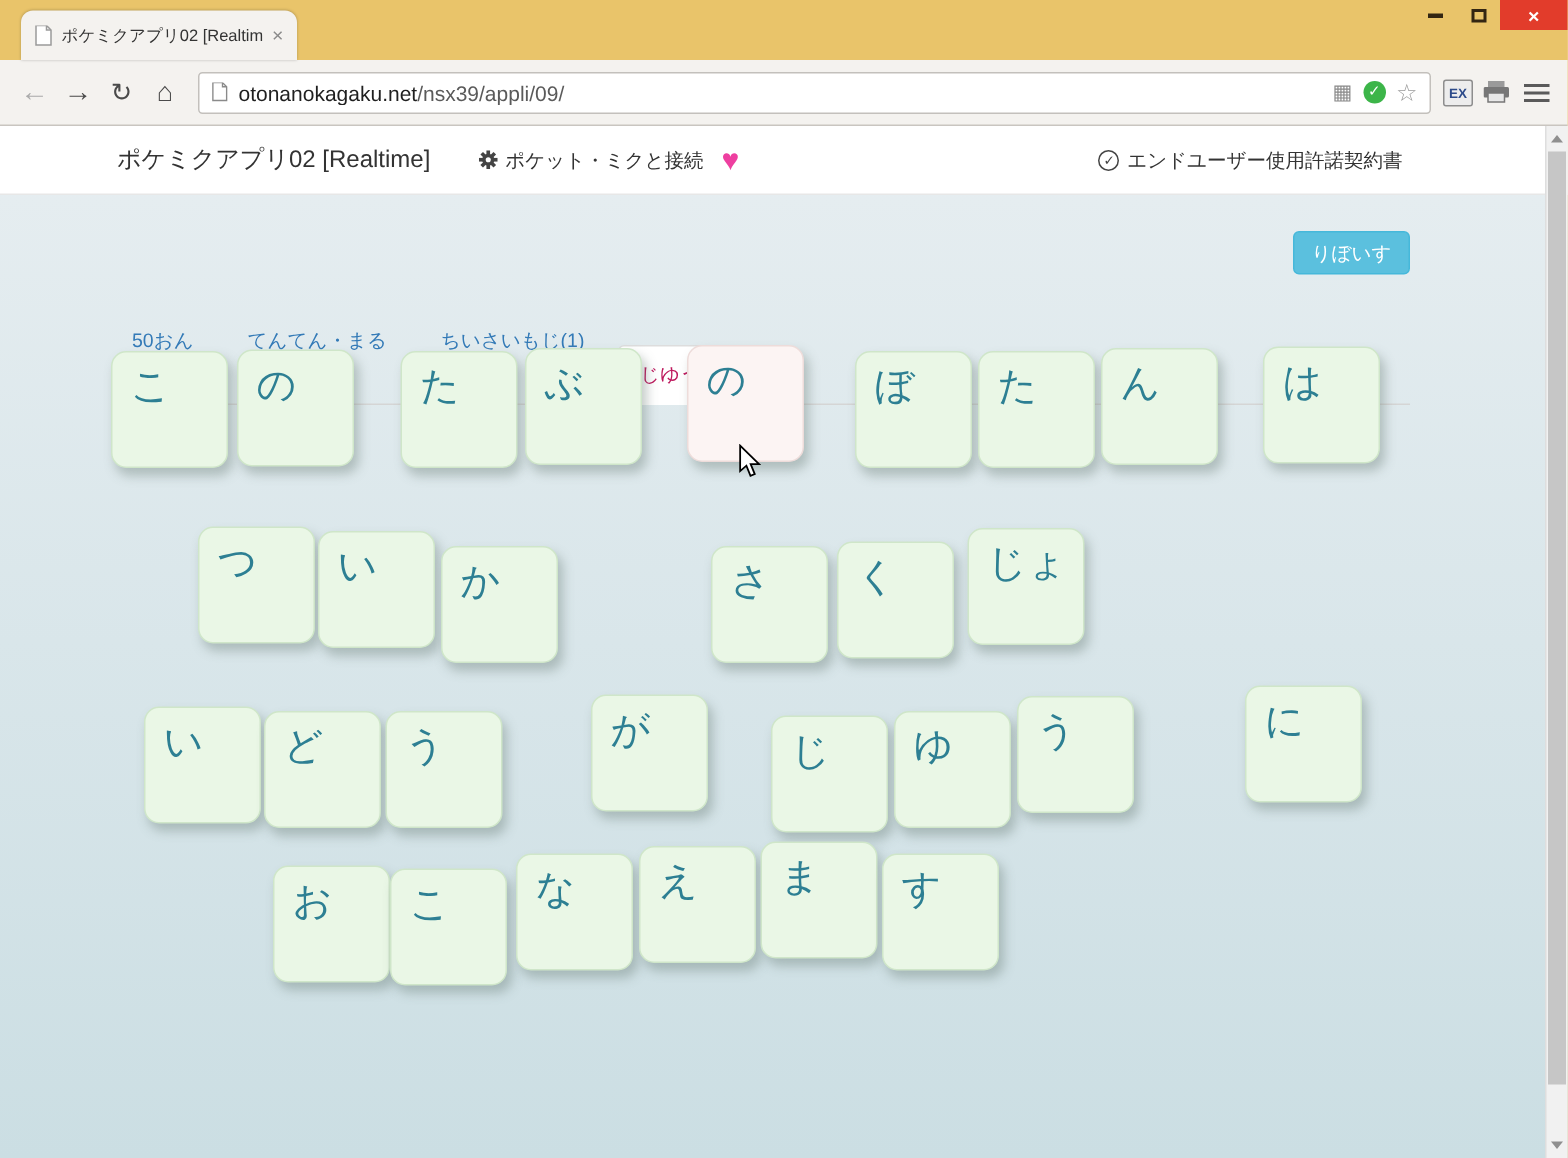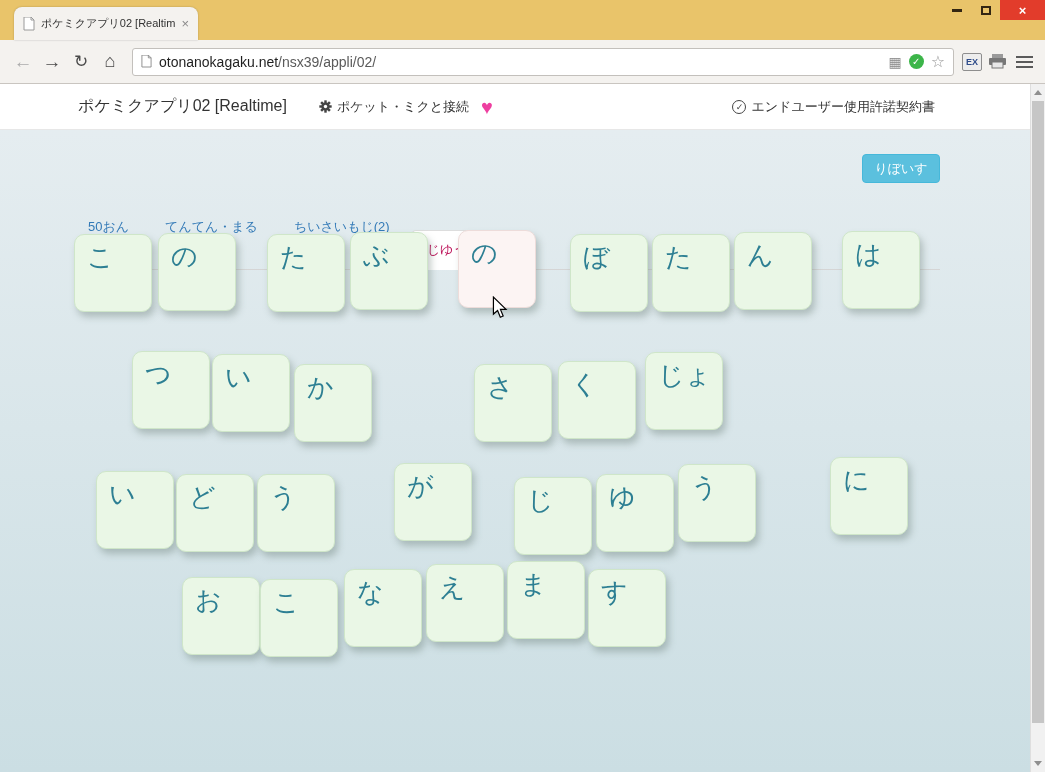--- a/index.html
+++ b/index.html
@@ -129,21 +129,21 @@
     <span class="nav-btn fwd">→</span>
     <span class="nav-btn refresh">↻</span>
     <span class="nav-btn home">⌂</span>
     <div class="omnibox">
       <span class="doc-icon">
         <svg width="11" height="13" viewBox="0 0 12 14">
             <path d="M1 0 h7 l3 3 v10 h-10 z" fill="#fff" stroke="#8a8a8a"></path>
             <path d="M8 0 v3 h3" fill="none" stroke="#8a8a8a"></path>
           </svg>
       </span>
-      <span class="url"><span class="domain">otonanokagaku.net</span><span class="path">/nsx39/appli/02/</span></span>
+      <span class="url"><span class="domain">otonanokagaku.net</span><span class="path">/nsx39/appli/09/</span></span>
       <span class="omni-icons">
         <span class="grid-glyph">▦</span>
         <span class="check-badge">✓</span>
         <span class="star-glyph">☆</span>
       </span>
     </div>
     <span class="ext-badge">EX</span>
     <span class="printer">
       <svg width="17" height="15" viewBox="0 0 17 15">
           <rect x="3" y="0" width="11" height="5" fill="#9a9a9a"></rect>
@@ -181,21 +181,21 @@
         <span class="eula-ic">✓</span>
         <span>エンドユーザー使用許諾契約書</span>
       </span>
     </div>
 
     <div class="content">
       <div class="revoice">りぼいす</div>
       <div class="tab-bar">
           <div class="tab-link">50おん</div>
           <div class="tab-link">てんてん・まる</div>
-          <div class="tab-link">ちいさいもじ(2)</div>
+          <div class="tab-link">ちいさいもじ(1)</div>
           <div class="tab-link active">じゆうちょう</div>
         </div>
       <div class="key-layer">
           <div class="key" style="left: 74px; top: 104px;">
             <span class="key-label">こ</span>
           </div>
           <div class="key" style="left: 158px; top: 103px;">
             <span class="key-label">の</span>
           </div>
           <div class="key" style="left: 267px; top: 104px;">

